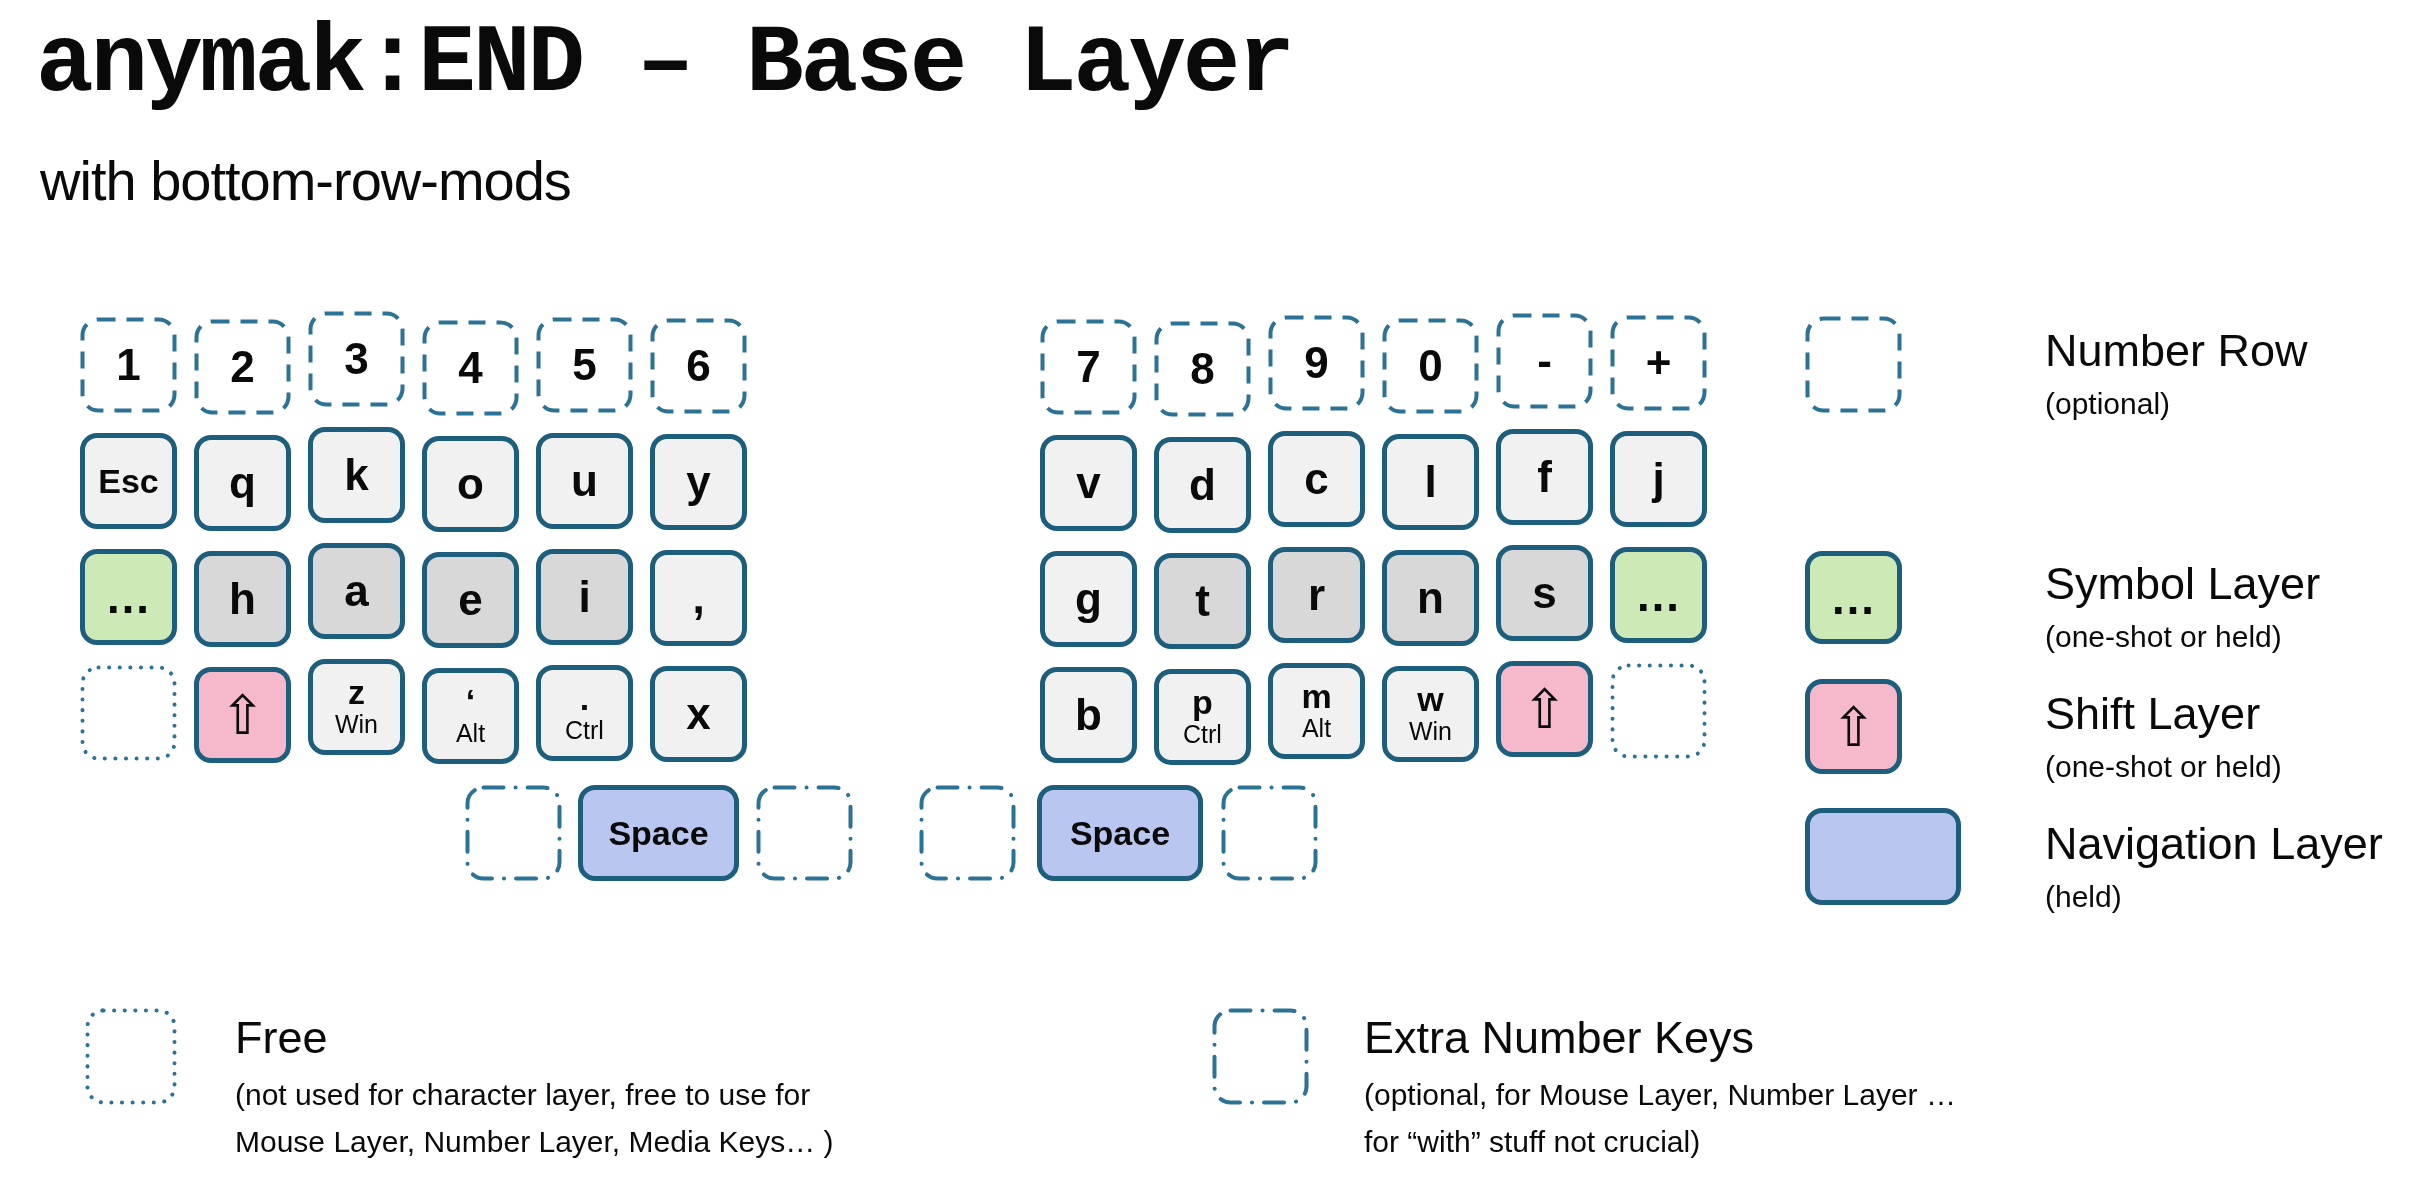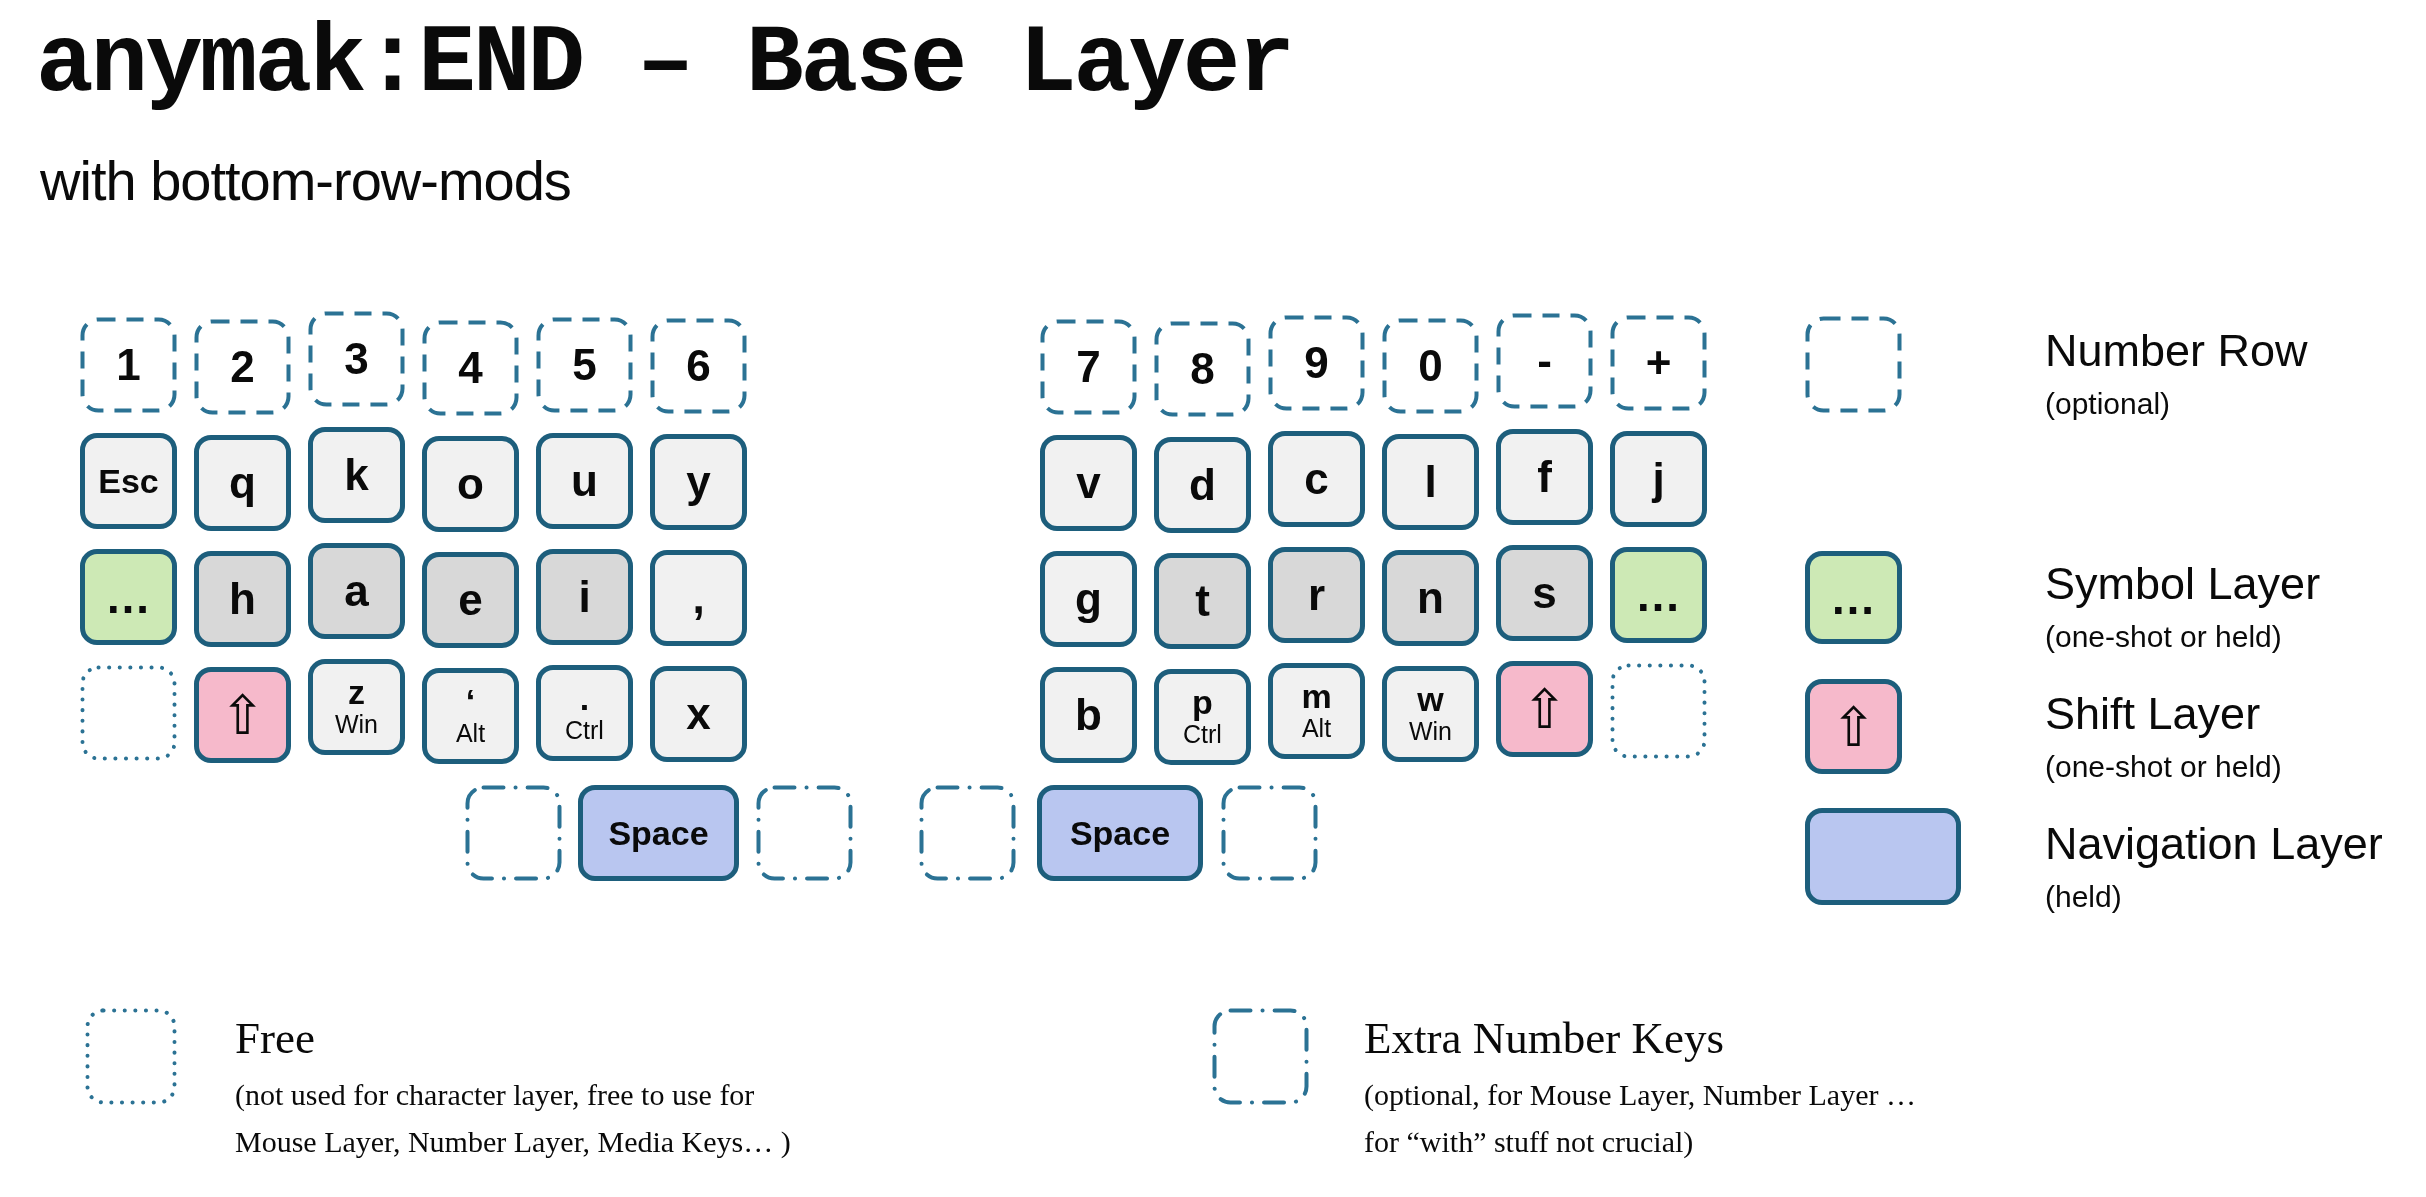--- a/index.html
+++ b/index.html
@@ -23,21 +23,21 @@
   .key .outline-svg{position:absolute;left:0;top:0;width:100%;height:100%;}
   .key-label{font-size:44px;font-weight:600;line-height:1;z-index:1;}
   .key-label.small{font-size:34px;}
   .key-label.with-sub{font-size:34px;}
   .key-label.ellipsis{font-size:46px;font-weight:700;letter-spacing:1px;}
   .key-label.shift-glyph{font-size:54px;font-weight:400;}
   .key-sub{font-size:25px;font-weight:400;line-height:1.1;margin-top:2px;z-index:1;}
   .legend-text{position:absolute;left:2045px;white-space:nowrap;}
   .legend-title{font-size:45px;font-weight:500;}
   .legend-note{font-size:30px;font-weight:400;margin-top:10px;}
-  .footnote-text{position:absolute;white-space:nowrap;font-family:Liberation Serif, serif;}
+  .footnote-text{position:absolute;white-space:nowrap;}
   .footnote-title{font-size:45px;font-weight:500;}
   .footnote-note{font-size:30px;font-weight:400;line-height:1.55;margin-top:8px;}
 </style>
 </head>
 <body>
 
 <div class="canvas">
   <div class="page-title">anymak:END – Base Layer</div>
   <div class="page-subtitle">with bottom-row-mods</div>
 

